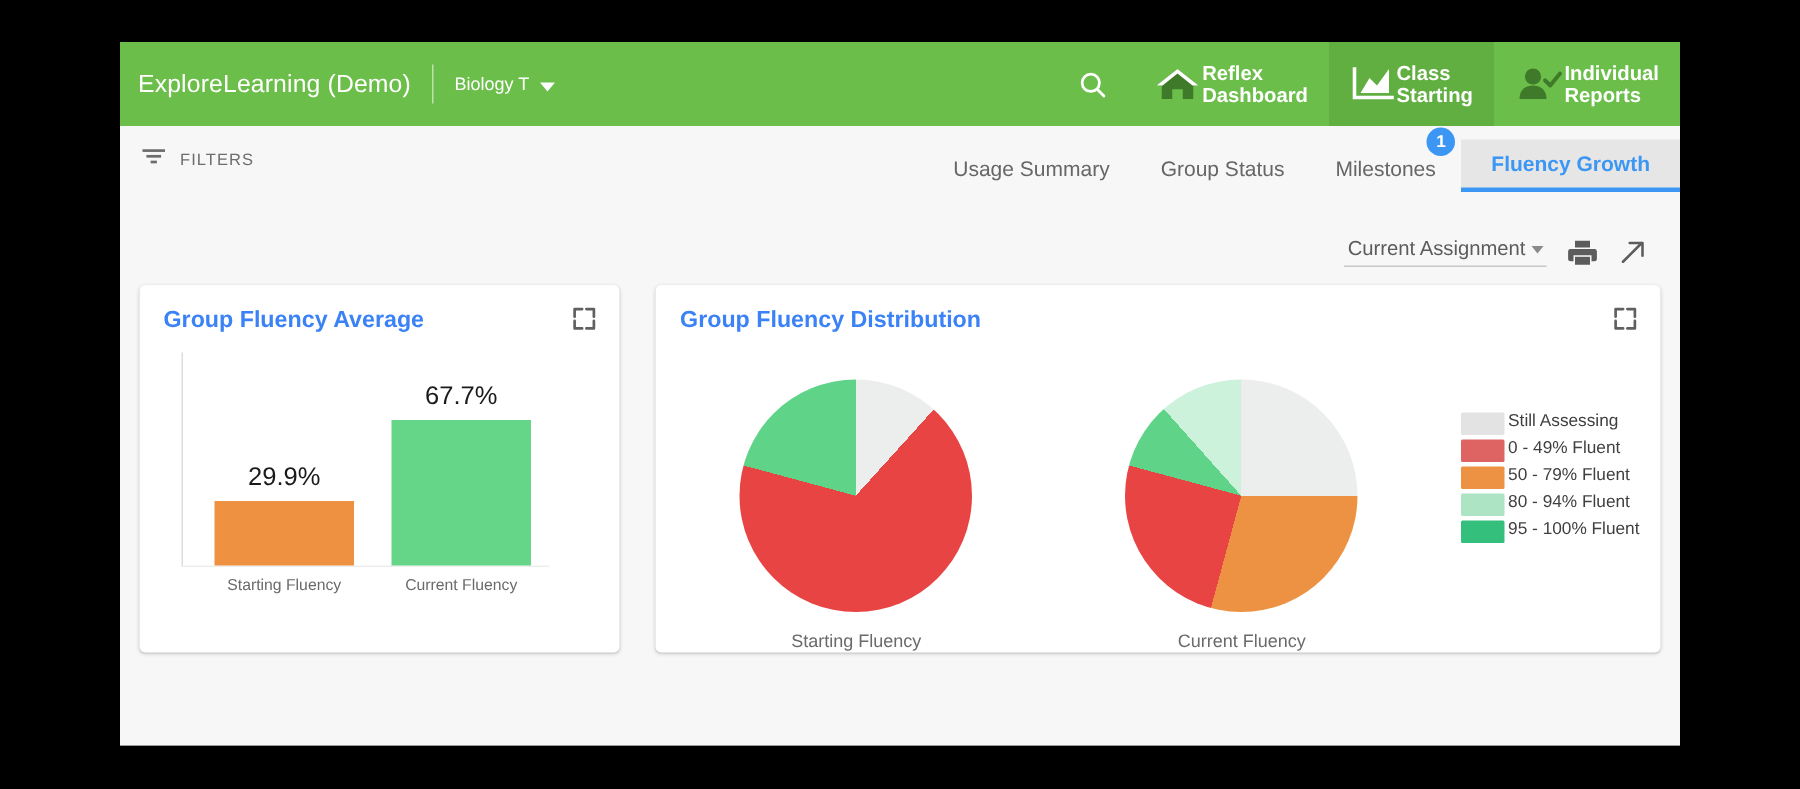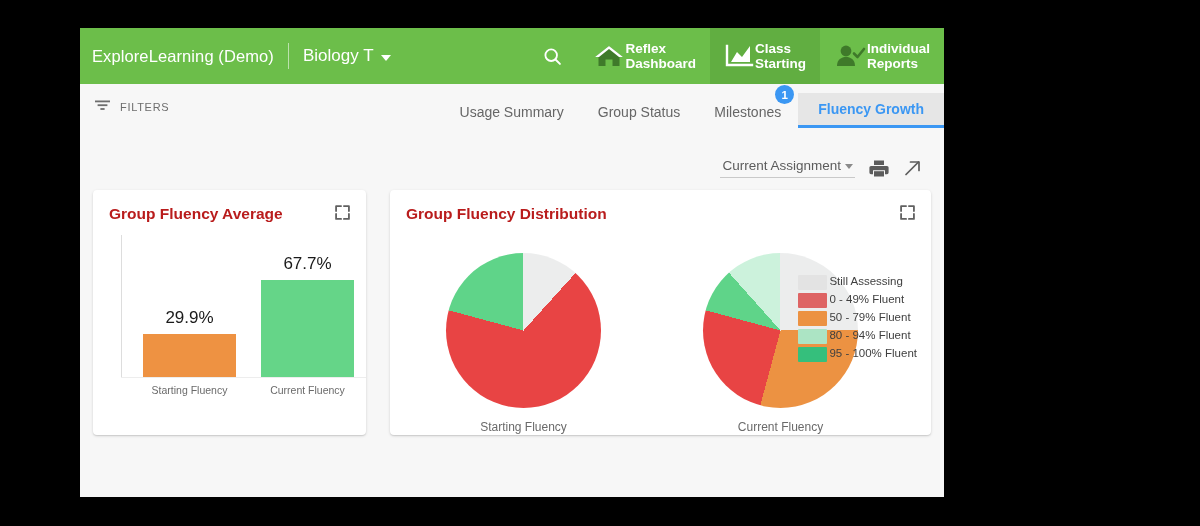--- a/index.html
+++ b/index.html
@@ -7,21 +7,21 @@
     width: 1200px; height: 526px;
     background: #000000;
     font-family: "Liberation Sans", sans-serif;
     overflow: hidden;
   }
 
   
   .app {
     position: absolute;
     left: 80px; top: 28px;
-    width: 864px; height: 469px;
+    width: 1040px; height: 469px;
     background: #f7f7f7;
     overflow: hidden;
   }
 
   
   .topbar {
     position: relative;
     height: 56px;
     background: #6cbe4a;
     display: flex;
@@ -39,21 +39,21 @@
     letter-spacing: .1px;
     padding-right: 14px;
   }
   .brand-divider {
     width: 1px; height: 26px;
     background: rgba(255,255,255,.55);
   }
   .class-select {
     display: flex; align-items: center; gap: 7px;
     padding-left: 14px;
-    font-size: 17px;
+    font-size: 12px;
     color: #ffffff;
     cursor: pointer;
   }
   .caret-down {
     width: 0; height: 0;
     border-left: 5.5px solid transparent;
     border-right: 5.5px solid transparent;
     border-top: 6.5px solid #ffffff;
     margin-top: 3px;
   }
@@ -176,21 +176,21 @@
     background: #ffffff;
     border-radius: 4px;
     box-shadow: 0 1px 3px rgba(0,0,0,.14), 0 1px 1px rgba(0,0,0,.08);
     position: relative;
   }
   .card-left  { width: 322px; height: 245px; }
   .card-right { width: 673px; height: 245px; }
   .card-title {
     font-size: 15.5px;
     font-weight: bold;
-    color: #b91c1c;
+    color: #3b82f6;
     padding: 15px 0 0 16px;
   }
   .expand-icon {
     position: absolute;
     top: 14px; right: 15px;
     cursor: pointer;
   }
 
   
   .barchart {

